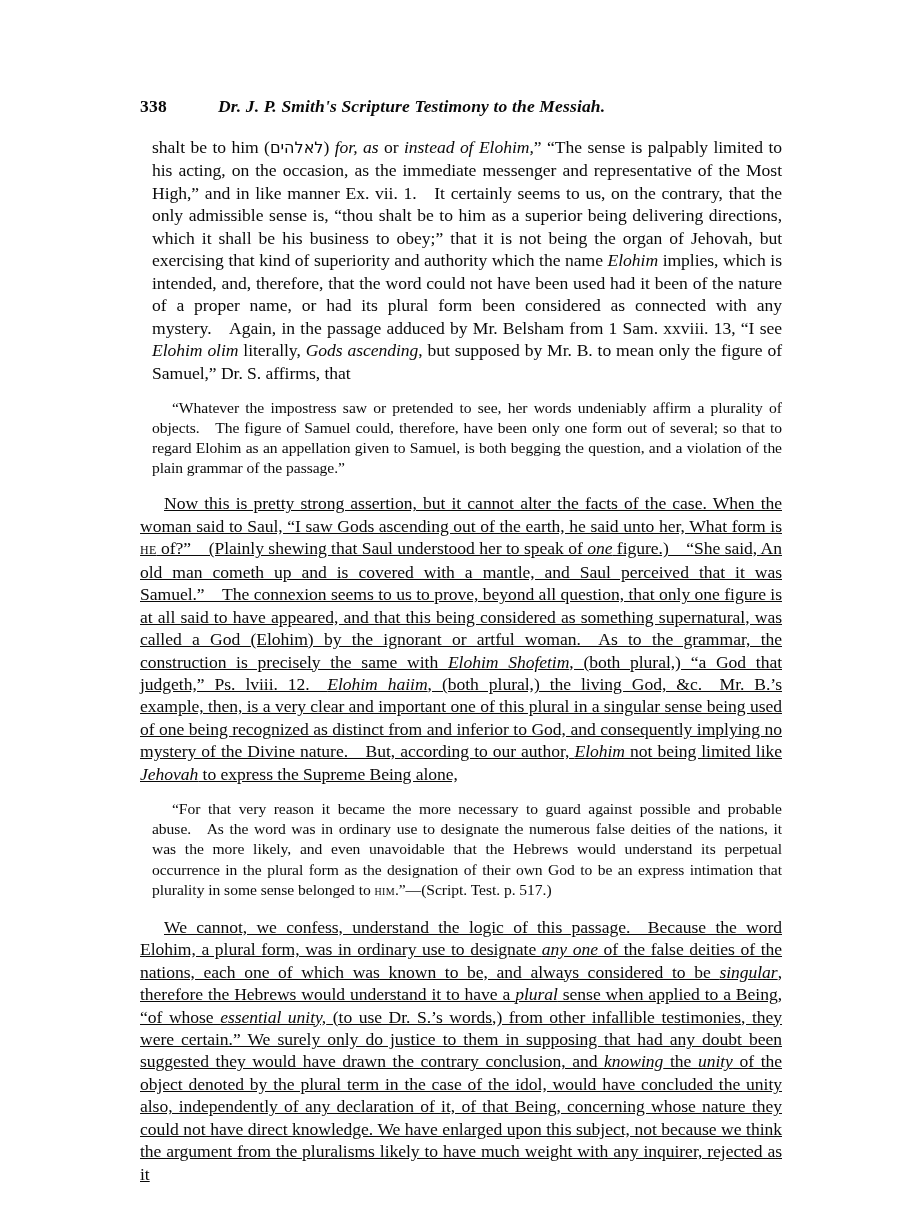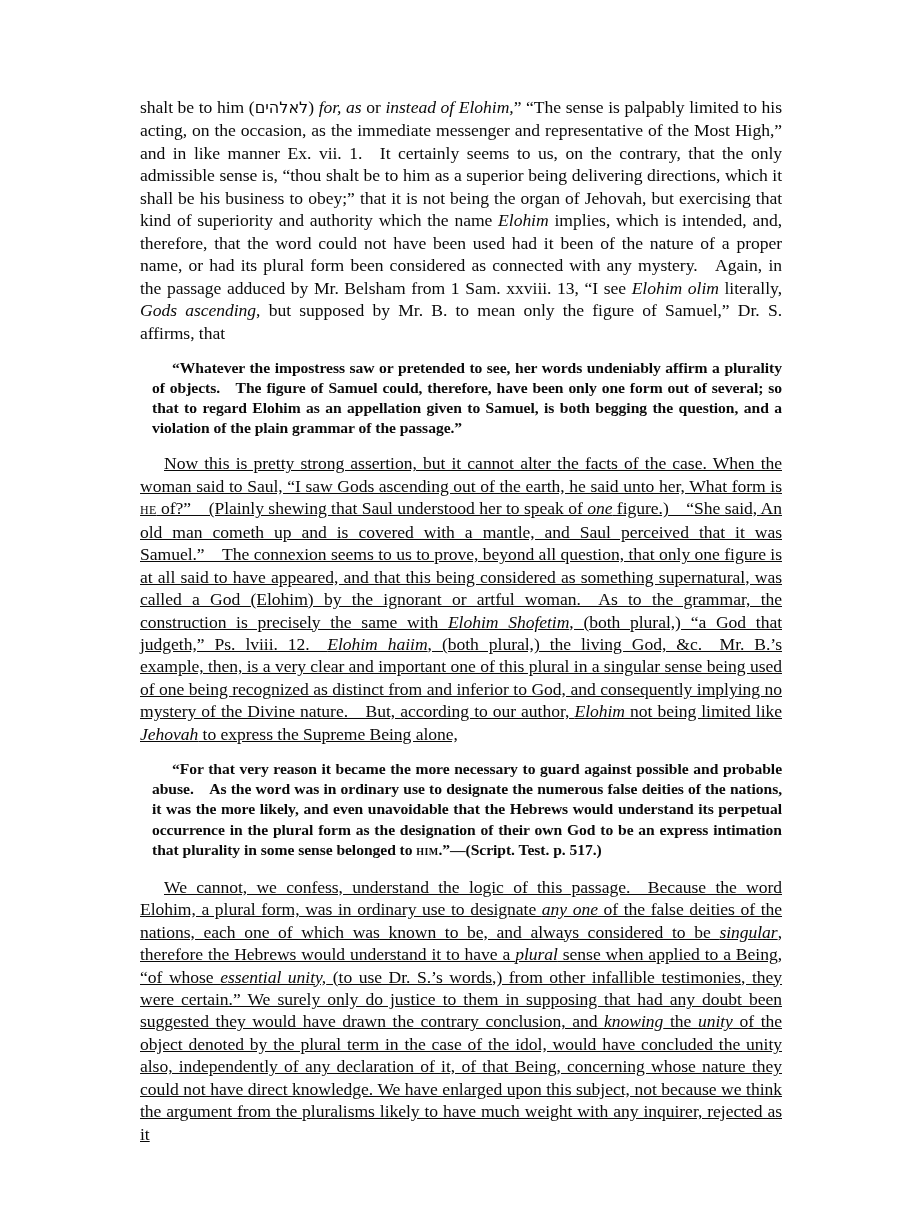--- a/index.html
+++ b/index.html
@@ -57,39 +57,39 @@
     text-justify: inter-word;
     hyphens: none;
     letter-spacing: -0.05px;
   }
   p.body-para.indent {
     text-indent: 24px;
     text-decoration: underline;
   }
   p.body-para.noindent {
     text-indent: 0;
+    margin-left: 12px;
   }
   .gap-md { height: 14px; }
   .gap-lg { height: 16px; }
 
   
   blockquote.quote {
     margin: 0;
     padding: 0 0 0 12px;
     width: 630px;
     font-size: 15.6px;
     line-height: 20.1px;
     text-align: justify;
     text-justify: inter-word;
     letter-spacing: -0.05px;
   }
   blockquote.quote p {
     margin: 0;
     text-indent: 20px;
-    font-weight: bold;
   }
   .hebrew {
     font-family: "DejaVu Sans", "Liberation Sans", sans-serif;
     font-size: 16px;
     direction: rtl;
     unicode-bidi: isolate;
     letter-spacing: 0;
   }
   i, em { font-style: italic; }
   .smallcaps {
@@ -97,20 +97,24 @@
     font-size: 0.96em;
     letter-spacing: 0.3px;
   }
 </style>
 </head>
 <body>
 
 <div class="page">
   <div class="text-block">
 
+    <div class="running-head">
+      <span class="folio">338</span>
+      <span class="head-title">Dr. J. P. Smith's Scripture Testimony to the Messiah.</span>
+    </div>
 
     <p class="body-para noindent"><span>shalt be to him (</span><span class="hebrew">לאלהים</span><span>) </span><i>for,</i><span> </span><i>as</i><span> or </span><i>instead of Elohim,</i><span>” “The sense is palpably limited to his acting, on the occasion, as the immediate messenger and representative of the Most High,” and in like manner Ex. vii. 1. It certainly seems to us, on the contrary, that the only admissible sense is, “thou shalt be to him as a superior being delivering directions, which it shall be his business to obey;” that it is not being the organ of Jehovah, but exercising that kind of superiority and authority which the name </span><i>Elohim</i><span> implies, which is intended, and, therefore, that the word could not have been used had it been of the nature of a proper name, or had its plural form been considered as connected with any mystery. Again, in the passage adduced by Mr. Belsham from 1 Sam. xxviii. 13, “I see </span><i>Elohim olim</i><span> literally, </span><i>Gods ascending</i><span>, but supposed by Mr. B. to mean only the figure of Samuel,” Dr. S. affirms, that</span></p>
 
     <div class="gap-md"></div>
 
     <blockquote class="quote">
       <p>“Whatever the impostress saw or pretended to see, her words undeniably affirm a plurality of objects. The figure of Samuel could, therefore, have been only one form out of several; so that to regard Elohim as an appellation given to Samuel, is both begging the question, and a violation of the plain grammar of the passage.”</p>
     </blockquote>
 
     <div class="gap-md"></div>

